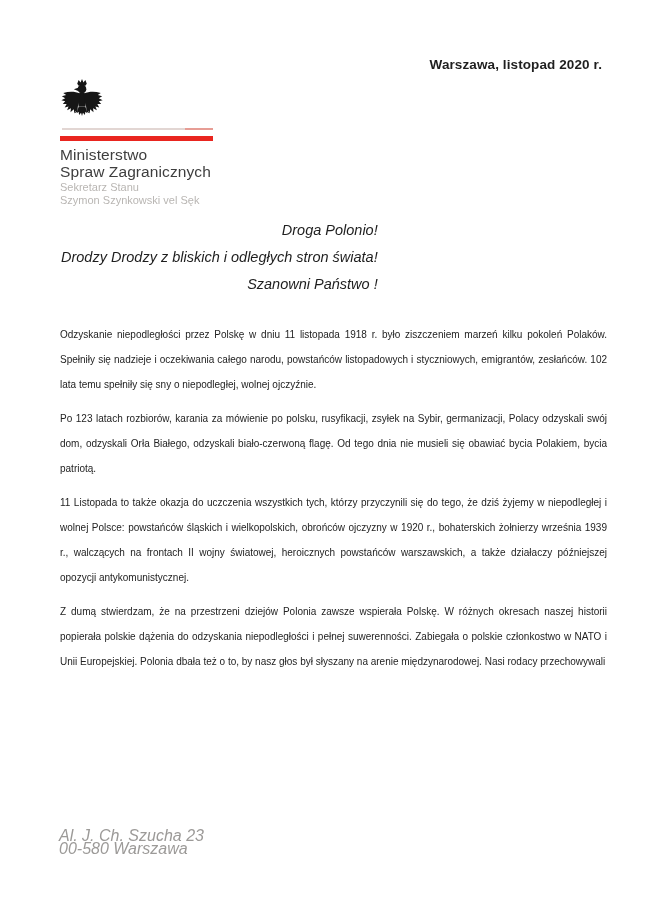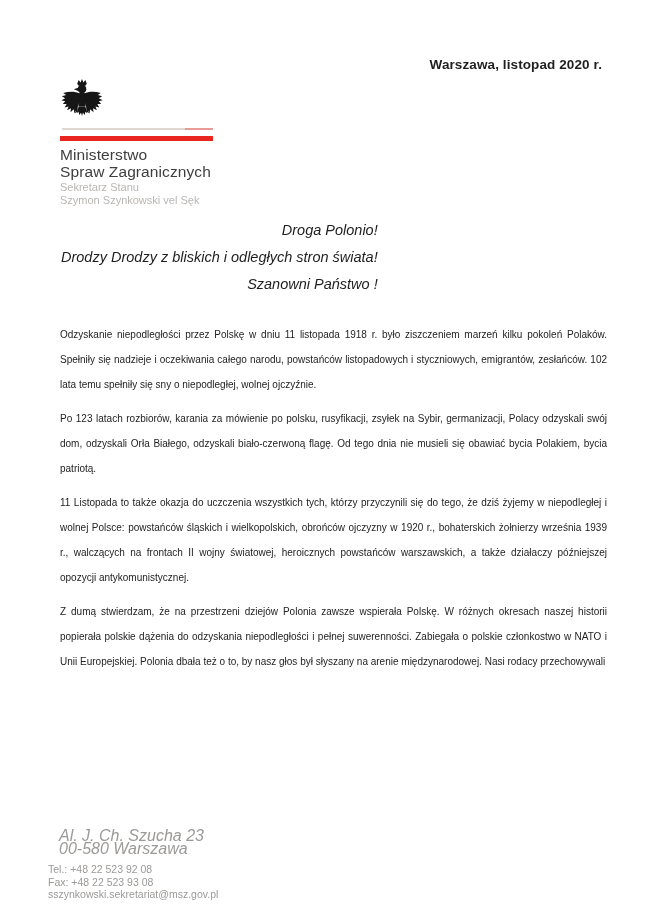--- a/index.html
+++ b/index.html
@@ -177,19 +177,14 @@
     <p>Po 123 latach rozbiorów, karania za mówienie po polsku, rusyfikacji, zsyłek na Sybir, germanizacji, Polacy odzyskali swój dom, odzyskali Orła Białego, odzyskali biało-czerwoną flagę. Od tego dnia nie musieli się obawiać bycia Polakiem, bycia patriotą.</p>
     <p>11 Listopada to także okazja do uczczenia wszystkich tych, którzy przyczynili się do tego, że dziś żyjemy w niepodległej i wolnej Polsce: powstańców śląskich i wielkopolskich, obrońców ojczyzny w 1920 r., bohaterskich żołnierzy września 1939 r., walczących na frontach II wojny światowej, heroicznych powstańców warszawskich, a także działaczy późniejszej opozycji antykomunistycznej.</p>
     <p>Z dumą stwierdzam, że na przestrzeni dziejów Polonia zawsze wspierała Polskę. W różnych okresach naszej historii popierała polskie dążenia do odzyskania niepodległości i pełnej suwerenności. Zabiegała o polskie członkostwo w NATO i Unii Europejskiej. Polonia dbała też o to, by nasz głos był słyszany na arenie międzynarodowej. Nasi rodacy przechowywali</p>
   </div>
 
   <div class="footer-address">
     <div>Al. J. Ch. Szucha 23</div>
     <div>00-580 Warszawa</div>
   </div>
 
-  <div class="footer-contact">
-    <div>Tel.: +48 22 523 92 08</div>
-    <div>Fax: +48 22 523 93 08</div>
-    <div>sszynkowski.sekretariat@msz.gov.pl</div>
-  </div>
 
 </div>
 
 </body></html>

